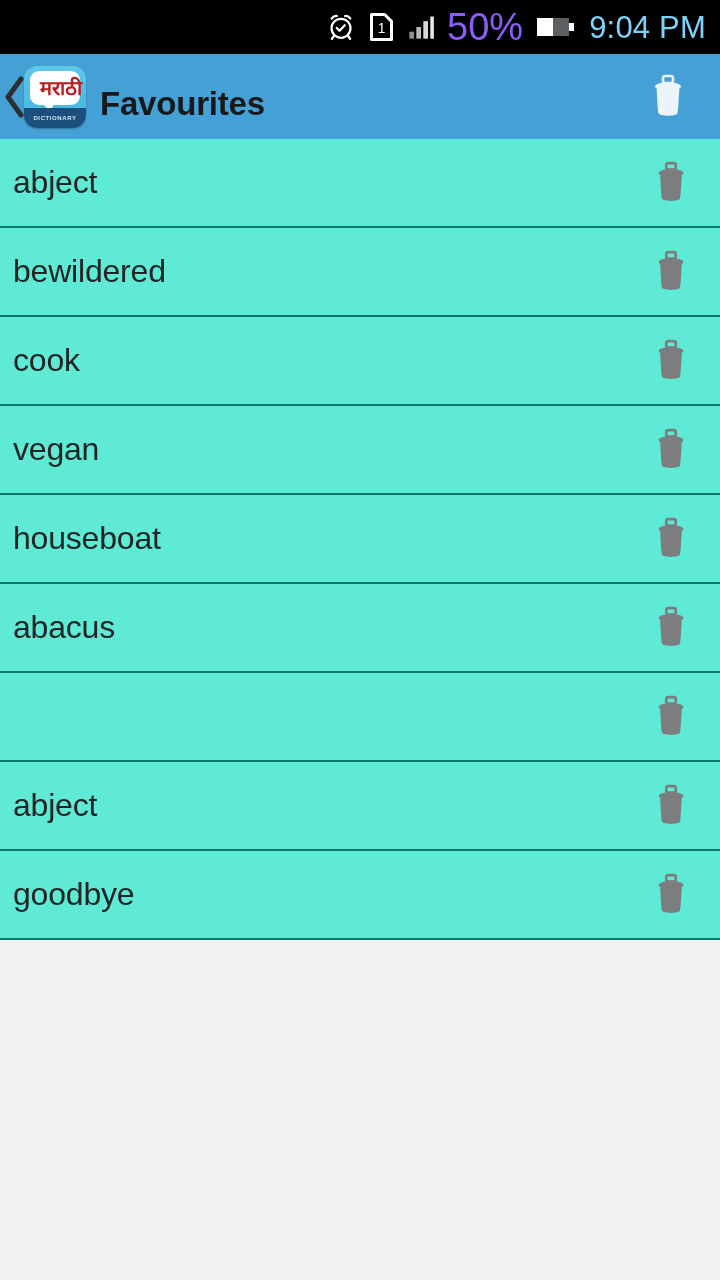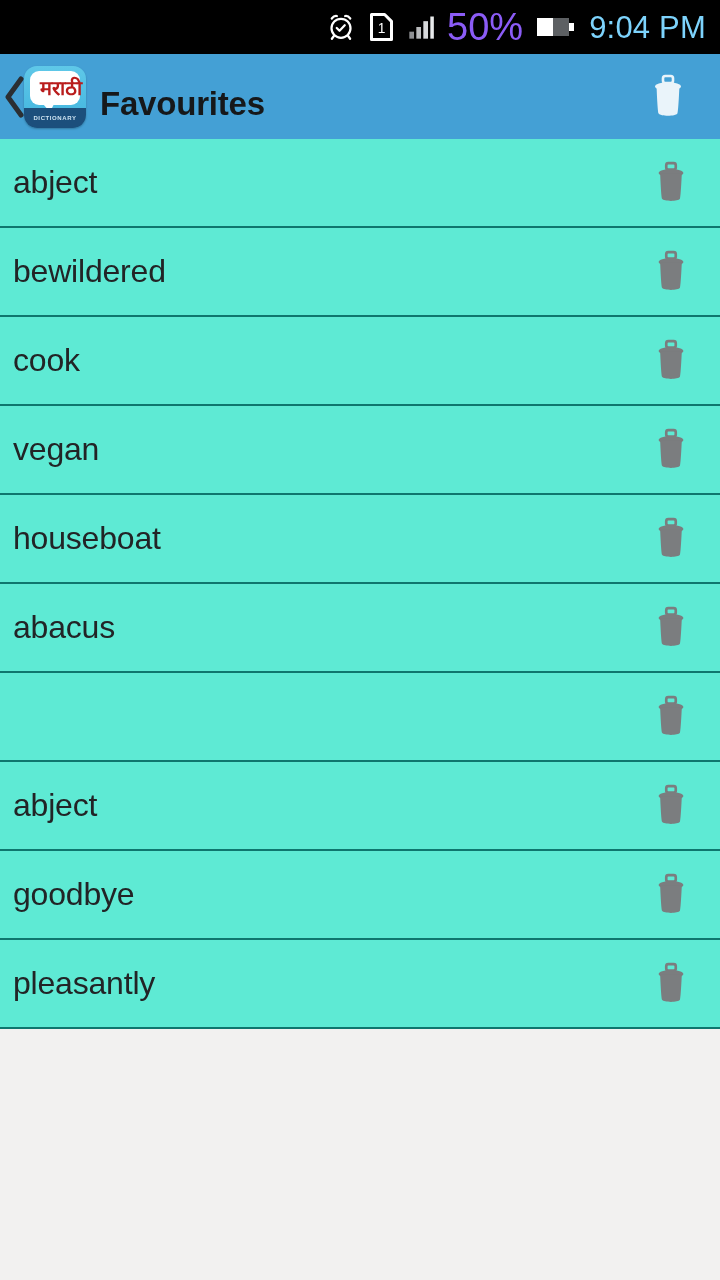--- a/index.html
+++ b/index.html
@@ -286,25 +286,15 @@
     <div class="row-label">goodbye</div>
     <div class="row-delete">
       <svg width="38" height="46" viewBox="0 0 40 46">
         <rect x="15" y="2" width="10" height="7" rx="2.2" fill="none" stroke="#7b7d7f" stroke-width="2.8"></rect>
         <ellipse cx="20" cy="12.5" rx="13" ry="4.2" fill="#7b7d7f"></ellipse>
         <path d="M8.6 13 C8.6 13 9.6 38 10.6 39.6 C12.4 42.6 27.6 42.6 29.4 39.6 C30.4 38 31.4 13 31.4 13 Z" fill="#7b7d7f"></path>
       </svg>
     </div>
   </div>
 
-  <div class="row">
-    <div class="row-label">pleasantly</div>
-    <div class="row-delete">
-      <svg width="38" height="46" viewBox="0 0 40 46">
-        <rect x="15" y="2" width="10" height="7" rx="2.2" fill="none" stroke="#7b7d7f" stroke-width="2.8"></rect>
-        <ellipse cx="20" cy="12.5" rx="13" ry="4.2" fill="#7b7d7f"></ellipse>
-        <path d="M8.6 13 C8.6 13 9.6 38 10.6 39.6 C12.4 42.6 27.6 42.6 29.4 39.6 C30.4 38 31.4 13 31.4 13 Z" fill="#7b7d7f"></path>
-      </svg>
-    </div>
-  </div>
 
   <div class="list-filler" style="height:162px;"></div>
 </div>
 
 </body></html>

